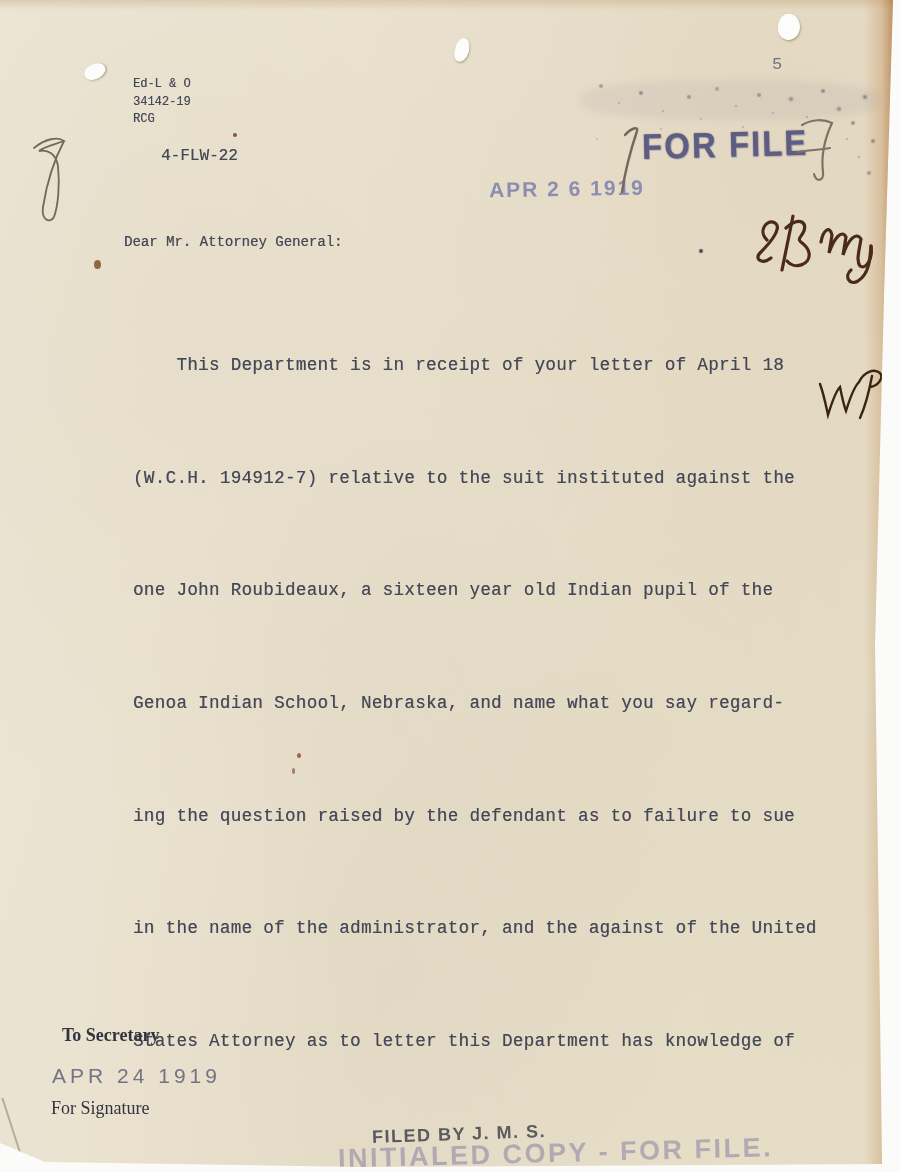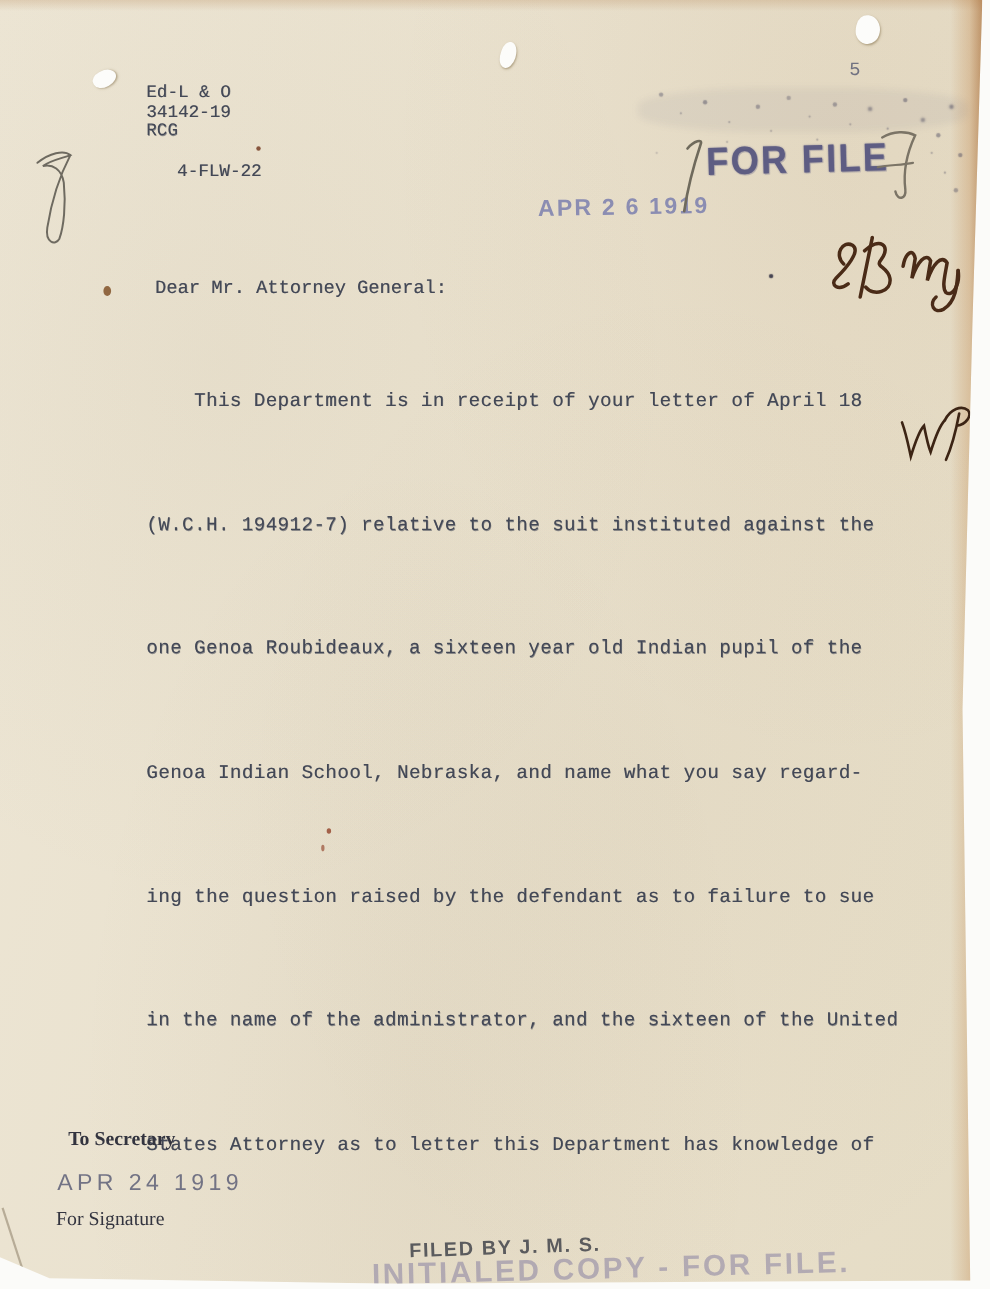--- a/index.html
+++ b/index.html
@@ -16,23 +16,23 @@
       linear-gradient(105deg,#ede6d5 0%,#eae2cf 38%,#e8dfca 70%,#e5dcc5 100%);
   }
   #paper-edge-right{position:absolute;top:0;right:4px;width:32px;height:1172px;
     background:linear-gradient(to right, rgba(198,146,90,0) 0%, rgba(196,142,86,0.35) 55%, rgba(168,108,55,0.75) 100%);}
   #paper-edge-top{position:absolute;top:0;left:0;width:900px;height:10px;
     background:linear-gradient(to bottom, rgba(180,130,80,0.25), rgba(180,130,80,0));}
   #fold-bl{position:absolute;left:14px;top:1096px;width:2px;height:82px;background:rgba(120,105,80,0.45);transform:rotate(-18deg);}
   
   .tw{font-family:"Liberation Mono","DejaVu Sans Mono",monospace;color:#434856;
       text-shadow:0.4px 0.4px 0.6px rgba(62,68,84,0.55);}
-  #codes{position:absolute;left:133px;top:76px;font-size:16px;line-height:17.5px;white-space:pre;}
+  #codes{position:absolute;left:133px;top:76px;font-size:12px;line-height:17.5px;white-space:pre;}
   #filecode{position:absolute;left:133px;top:147px;font-size:16px;white-space:pre;margin-left:28px;}
-  #salutation{position:absolute;left:141px;top:234px;font-size:17px;white-space:pre;margin-top:19px;}
+  #salutation{position:absolute;left:124px;top:234px;font-size:14px;white-space:pre;}
   #bodytext{position:absolute;left:133px;top:272px;font-size:17.5px;line-height:37.55px;
             letter-spacing:0.35px;white-space:pre;}
   
   #page-num{position:absolute;left:772px;top:55px;font-family:"Liberation Mono",monospace;
             font-size:17px;color:#5d6076;opacity:0.85;}
   #stamp-forfile{position:absolute;left:642px;top:126px;font-size:33px;font-weight:800;
     color:#4c4c7a;letter-spacing:2px;transform:rotate(-1.5deg) scaleY(1.08);
     opacity:0.88;text-shadow:0 0 1.5px rgba(76,76,122,0.8),1px 1px 0 rgba(76,76,122,0.25);}
   #stamp-apr26{position:absolute;left:489px;top:177px;font-size:21px;font-weight:700;
     color:#8285b0;letter-spacing:2px;transform:rotate(-1deg);white-space:pre;opacity:0.9;}
@@ -115,24 +115,24 @@
       <g fill="none" stroke="#3c2414" stroke-width="2.4" stroke-linecap="round">
         <path d="M8,24 C12,35 14,46 16,55 C20,42 24,31 28,27 C30,37 32,46 34,51 C38,38 42,27 47,22"></path>
         <path d="M47,22 C52,12 62,8 68,13 C72,18 66,26 58,27 M60,16 C57,32 53,47 48,58"></path>
       </g>
     </svg>
 
     <div id="salutation" class="tw">Dear Mr. Attorney General:</div>
     <div id="bodytext">
       <div class="tw">    This Department is in receipt of your letter of April 18</div>
       <div class="tw">(W.C.H. 194912-7) relative to the suit instituted against the</div>
-      <div class="tw">one Genoa Roubideaux, a sixteen year old Indian pupil of the</div>
+      <div class="tw">one John Roubideaux, a sixteen year old Indian pupil of the</div>
       <div class="tw">Genoa Indian School, Nebraska, and name what you say regard-</div>
       <div class="tw">ing the question raised by the defendant as to failure to sue</div>
-      <div class="tw">in the name of the administrator, and the sixteen of the United</div>
+      <div class="tw">in the name of the administrator, and the against of the United</div>
       <div class="tw">States Attorney as to letter this Department has knowledge of</div>
       
       
       
       
       
       
       
       
       

